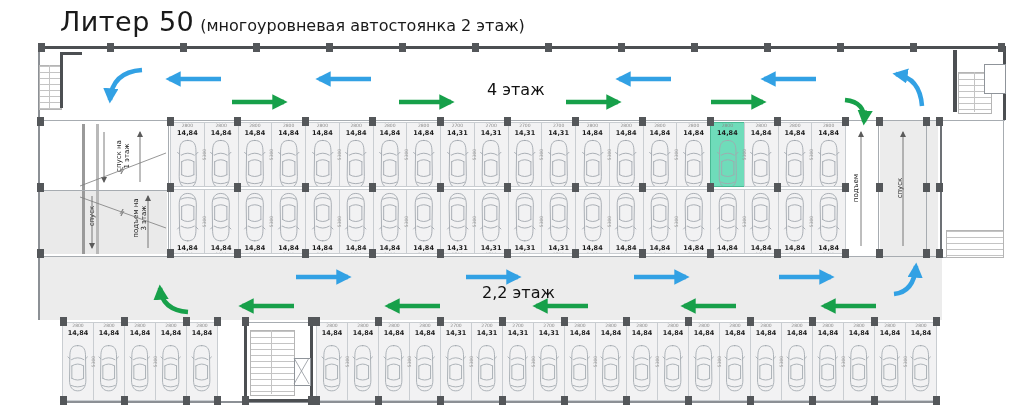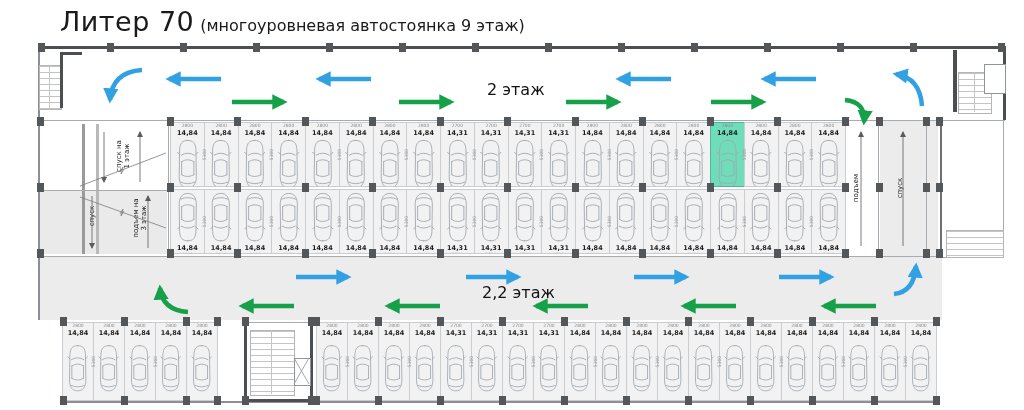--- a/index.html
+++ b/index.html
@@ -27,21 +27,21 @@
           transform:rotate(-90deg);transform-origin:center;}
   .elev{position:absolute;border:1px solid #8f949a;background:#fff;}
   #overlay{position:absolute;left:0;top:0;pointer-events:none;}
 </style>
 </head>
 <body>
 
 <div id="plan">
 
   <div class="title">
-    <span class="title-main">Литер 70</span><span class="title-sub">(многоуровневая автостоянка 9 этаж)</span>
+    <span class="title-main">Литер 50</span><span class="title-sub">(многоуровневая автостоянка 2 этаж)</span>
   </div>
 
   <div class="fill" style="left:38px;top:256px;width:904px;height:64px;background:#ECECEC;"></div>
   <div class="fill" style="left:880px;top:121px;width:58px;height:135px;background:#ECECEC;"></div>
   <div class="fill" style="left:39px;top:191px;width:128px;height:63px;background:#EAEAEA;"></div>
 
   <div class="wall" style="left:38px;top:46px;width:967px;height:2.5px;"></div>
   <div class="wall" style="left:38px;top:46px;width:2px;height:274px;background:#8c9095;"></div>
   <div class="wall" style="left:1003px;top:46px;width:2.5px;height:74px;"></div>
   <div class="hair" style="left:38px;top:119.5px;width:967px;height:1px;"></div>
@@ -82,21 +82,21 @@
   <div class="wall" style="left:244px;top:399px;width:69px;height:3px;"></div>
   <div class="hair" style="left:244px;top:322px;width:69px;height:1px;"></div>
   <div class="stairs" style="left:250px;top:330px;width:43px;height:64px;"></div>
   <div class="hair" style="left:271px;top:330px;width:1px;height:64px;background:#c4c4c4;"></div>
   <div class="elev" style="left:294px;top:358px;width:15px;height:26px;"></div>
 
   <div class="wall" style="left:505px;top:122px;width:5px;height:133px;"></div>
   <div class="wall" style="left:500px;top:322px;width:4px;height:80px;"></div>
   <div class="wall" style="left:562px;top:322px;width:4px;height:80px;"></div>
 
-  <div class="floor-label" style="left:487px;top:80px;">2 этаж</div>
+  <div class="floor-label" style="left:487px;top:80px;">4 этаж</div>
   <div class="floor-label" style="left:482px;top:283px;">2,2 этаж</div>
 
   <svg id="overlay" width="1024" height="410" viewBox="0 0 1024 410">
       <defs>
     <marker id="mb" orient="auto" markerWidth="3.4" markerHeight="3.4" refX="2.6" refY="1.7" markerUnits="strokeWidth">
       <path d="M0 0 L3.4 1.7 L0 3.4 Z" fill="#32A1E4"></path>
         </marker>
     <marker id="mg" orient="auto" markerWidth="3.4" markerHeight="3.4" refX="2.6" refY="1.7" markerUnits="strokeWidth">
       <path d="M0 0 L3.4 1.7 L0 3.4 Z" fill="#17A04A"></path>
         </marker>

